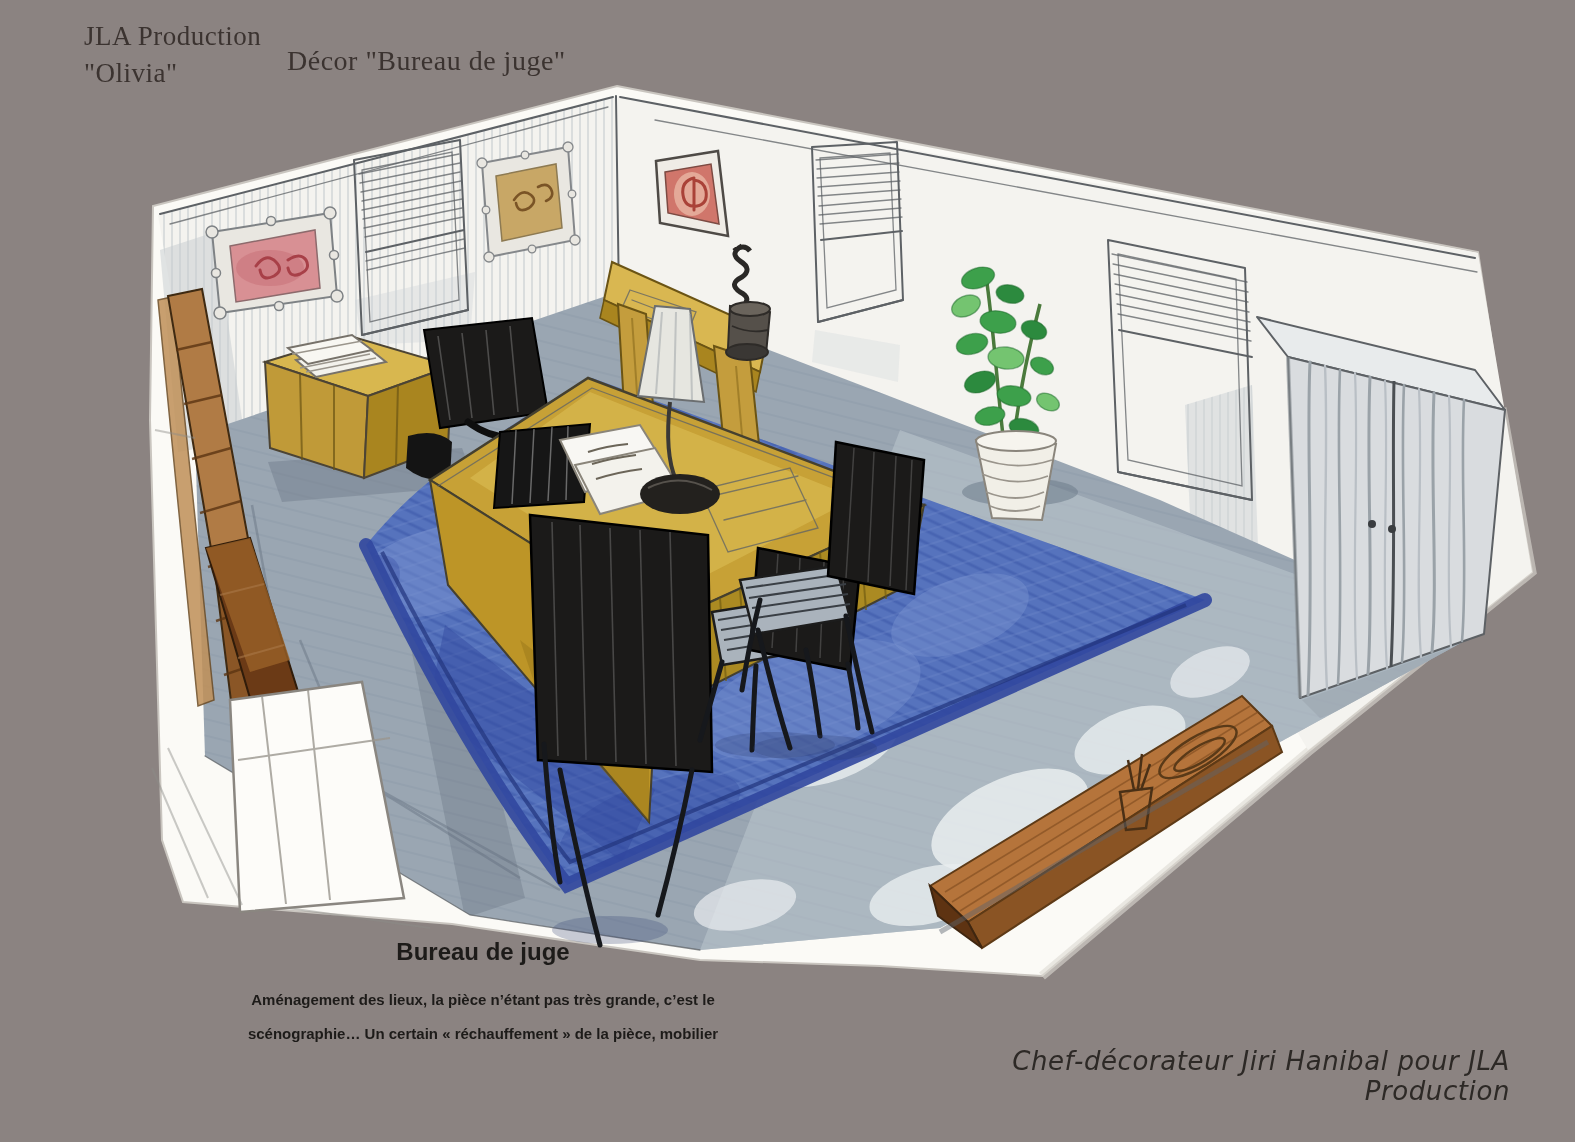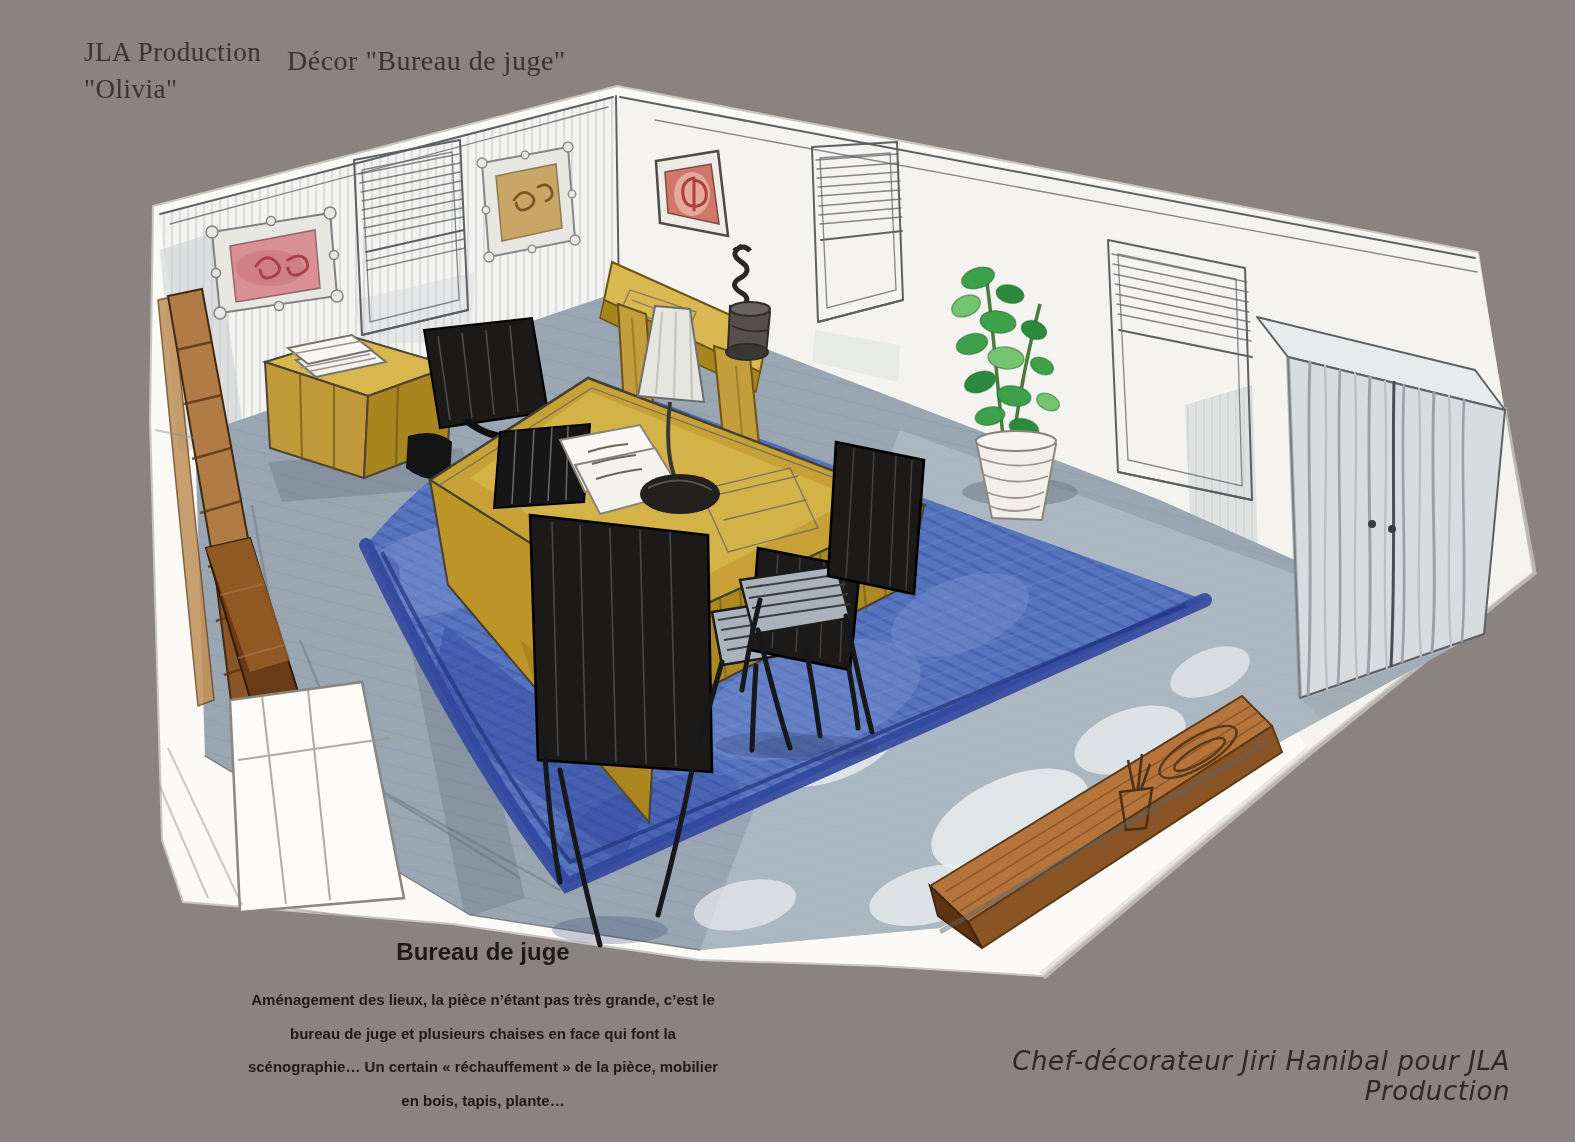--- a/index.html
+++ b/index.html
@@ -14,21 +14,21 @@
   .cap-line{font-weight:bold;font-size:15px;line-height:33.5px;}
   #credit{font-family:"DejaVu Sans",sans-serif;font-style:italic;color:var(--textCredit,#2d2926);font-size:26px;letter-spacing:.6px;text-align:right;}
   .pencil{fill:none;stroke:var(--pencil,#5d6165);stroke-width:2;stroke-linecap:round;stroke-linejoin:round;}
   .pencil-thin{fill:none;stroke:var(--pencil,#5d6165);stroke-width:1.3;stroke-linecap:round;opacity:.75;}
 </style>
 </head>
 <body>
 
 <div id="stage">
 
-  <div class="abs hdr-serif" style="left:84px;top:34px;">
+  <div class="abs hdr-serif" style="left:84px;top:18px;">
     <div>JLA Production</div>
     <div>"Olivia"</div>
   </div>
   <div id="decor-title" class="abs hdr-serif" style="left:287px;top:42px;">Décor "Bureau de juge"</div>
 
   <svg id="sketch-svg" width="1575" height="1142" viewBox="0 0 1575 1142">
     <defs>
       <pattern id="hatchV" width="8" height="20" patternUnits="userSpaceOnUse">
         <path d="M4,0 V20" stroke="var(--wallHatch)" stroke-width="1.6" opacity="0.55"></path>
       </pattern>
@@ -432,20 +432,18 @@
       <path d="M168,748 L242,905"></path>
       <path d="M288,908 L430,928"></path>
       <path d="M155,430 L195,438"></path>
     </g>
   </svg>
 
   <div id="caption" class="abs" style="left:103px;top:938px;width:760px;">
     <div id="caption-title">Bureau de juge</div>
     <div style="height:17px"></div>
     <div class="cap-line">Aménagement des lieux, la pièce n’étant pas très grande, c’est le</div>
-    <div class="cap-line">bureau de juge et plusieurs chaises en face qui font la</div>
     <div class="cap-line">scénographie… Un certain « réchauffement » de la pièce, mobilier</div>
-    <div class="cap-line">en bois, tapis, plante…</div>
   </div>
 
   <div id="credit" class="abs" style="left:900px;top:1046px;width:610px;">Chef-décorateur Jiri Hanibal pour JLA Production</div>
 
 </div>
 
 </body></html>

